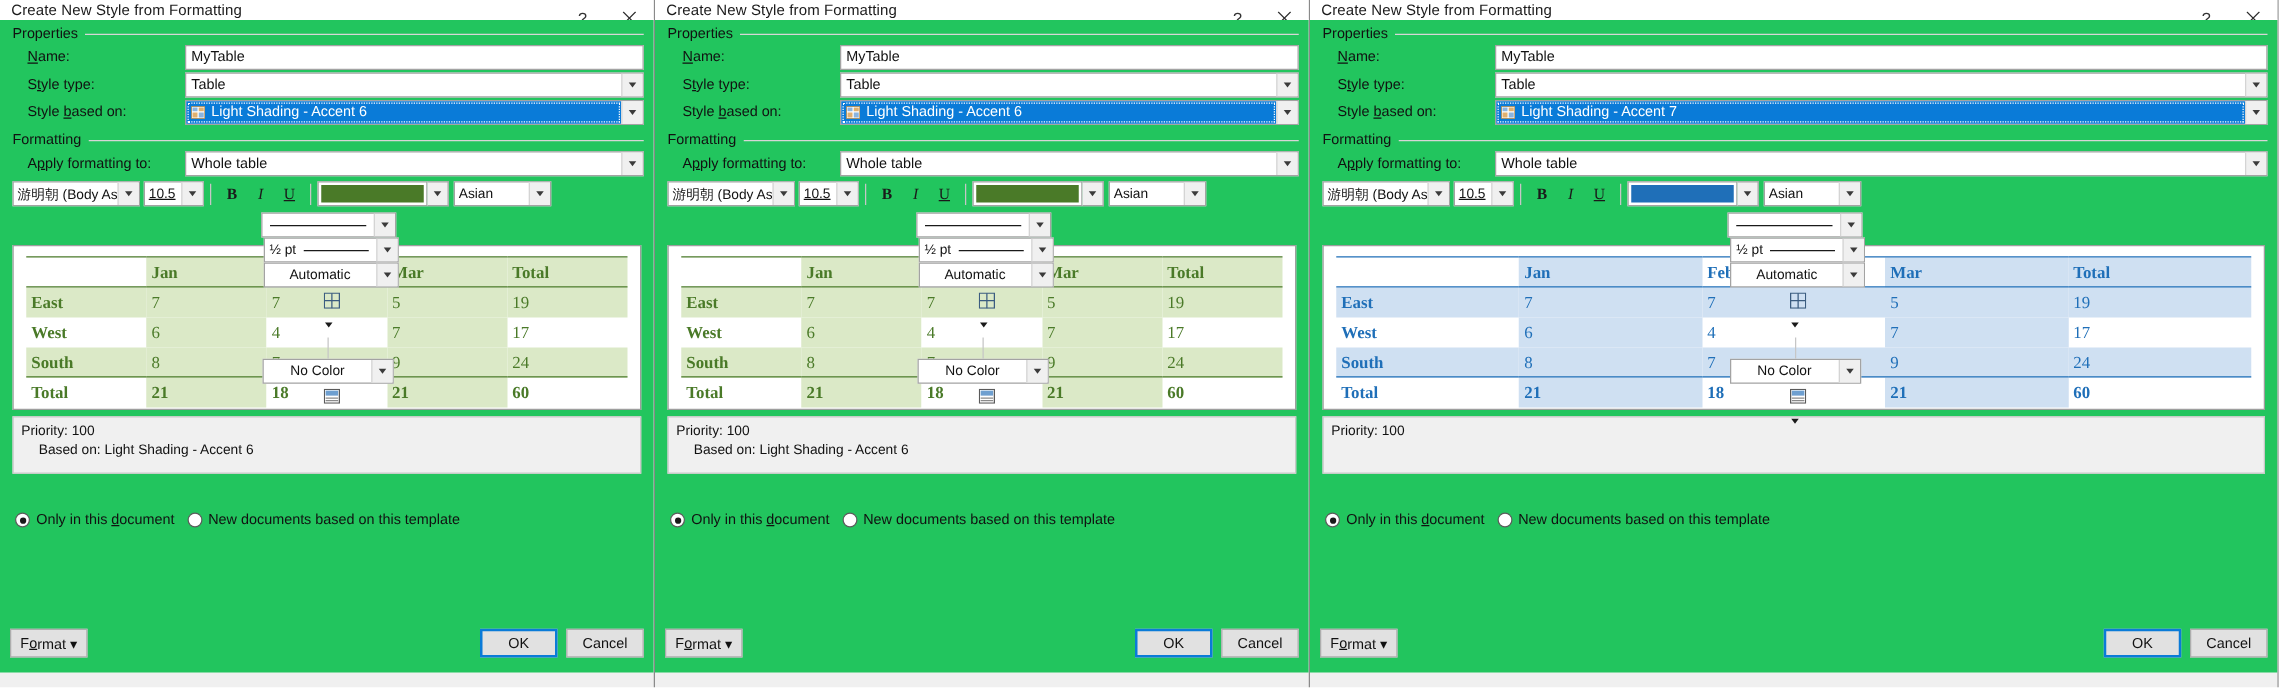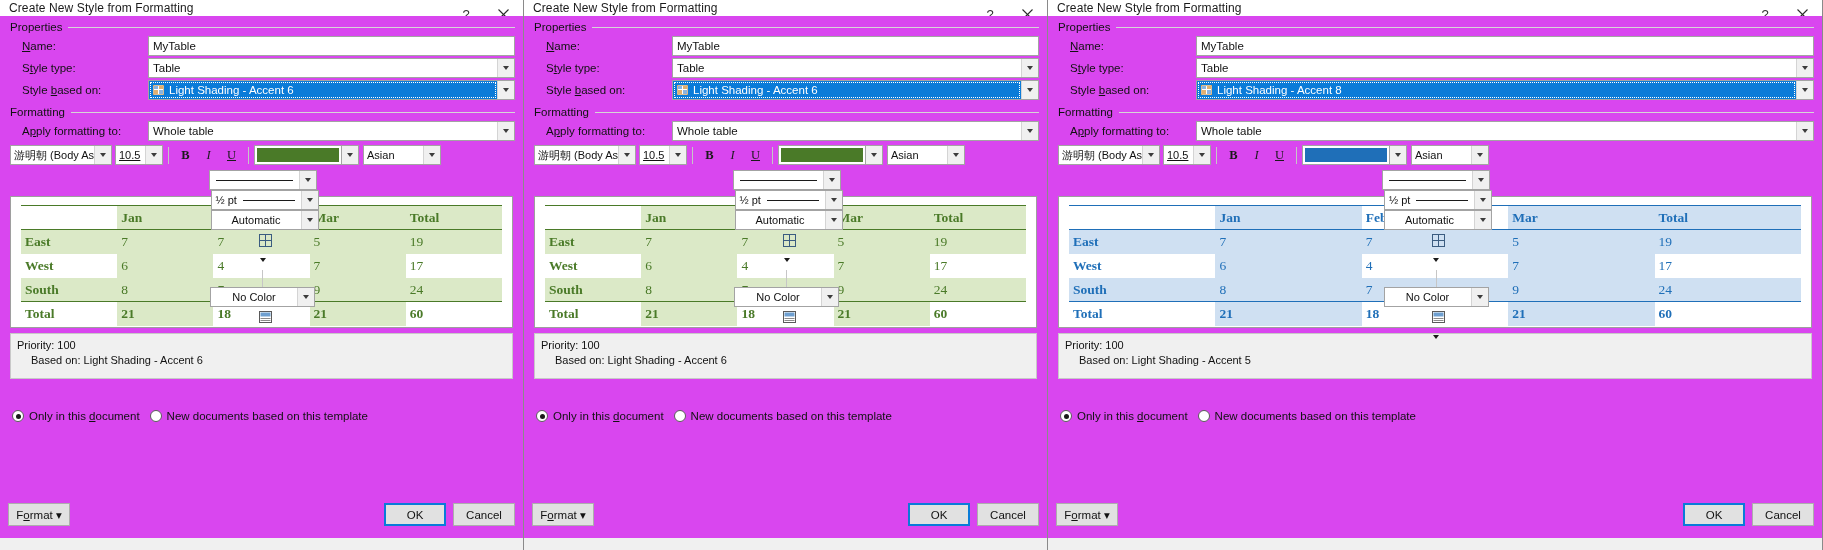--- a/index.html
+++ b/index.html
@@ -56,21 +56,21 @@
     font-size: 13px; color: #333;
     cursor: default;
   }
   .tb-btn.close { width: 40px; }
   .tb-btn svg { display: block; }
 
   
   .dlg-body {
     position: relative;
     height: 522px;
-    background: #d946ef;
+    background: #22c55e;
     padding: 0 8px;
   }
 
   .group-label {
     font-size: 11.5px;
     color: #111;
     padding: 5px 0 2px 2px;
     position: relative;
     display: flex;
     align-items: center;
@@ -798,21 +798,21 @@
           <div class="field-label">Style <u>b</u>ased on:</div>
           <div class="ctl combo selectedrow">
             <span class="sel">
               <svg class="mini-tbl-icon" viewBox="0 0 11 10">
                 <rect x="0" y="0" width="11" height="10" fill="#ffffff" stroke="#b07a2a" stroke-width="1"></rect>
                 <rect x="1" y="1" width="4" height="3" fill="#8ab4e0"></rect>
                 <rect x="6" y="1" width="4" height="3" fill="#e0b070"></rect>
                 <rect x="1" y="5" width="4" height="4" fill="#e0b070"></rect>
                 <rect x="6" y="5" width="4" height="4" fill="#8ab4e0"></rect>
               </svg>
-              <span>Light Shading - Accent 8</span>
+              <span>Light Shading - Accent 7</span>
             </span>
             <span class="arrow-btn">
               <span class="chev"></span>
             </span>
           </div>
         </div>
         <div class="group-label">
           <span>Formatting</span>
           <span class="rule"></span>
         </div>
@@ -941,21 +941,20 @@
                 <td class="band">21</td>
                 <td class="">18</td>
                 <td class="band">21</td>
                 <td class="">60</td>
               </tr>
             </tbody>
           </table>
         </div>
         <div class="descbox">
           <div>Priority: 100</div>
-          <div class="indent">Based on: Light Shading - Accent 5</div>
         </div>
         <div class="radio-row">
           <label class="radio">
             <span class="rdot on"></span>
             <span>Only in this <u>d</u>ocument</span>
           </label>
           <label class="radio">
             <span class="rdot "></span>
             <span>New documents based on this template</span>
           </label>

